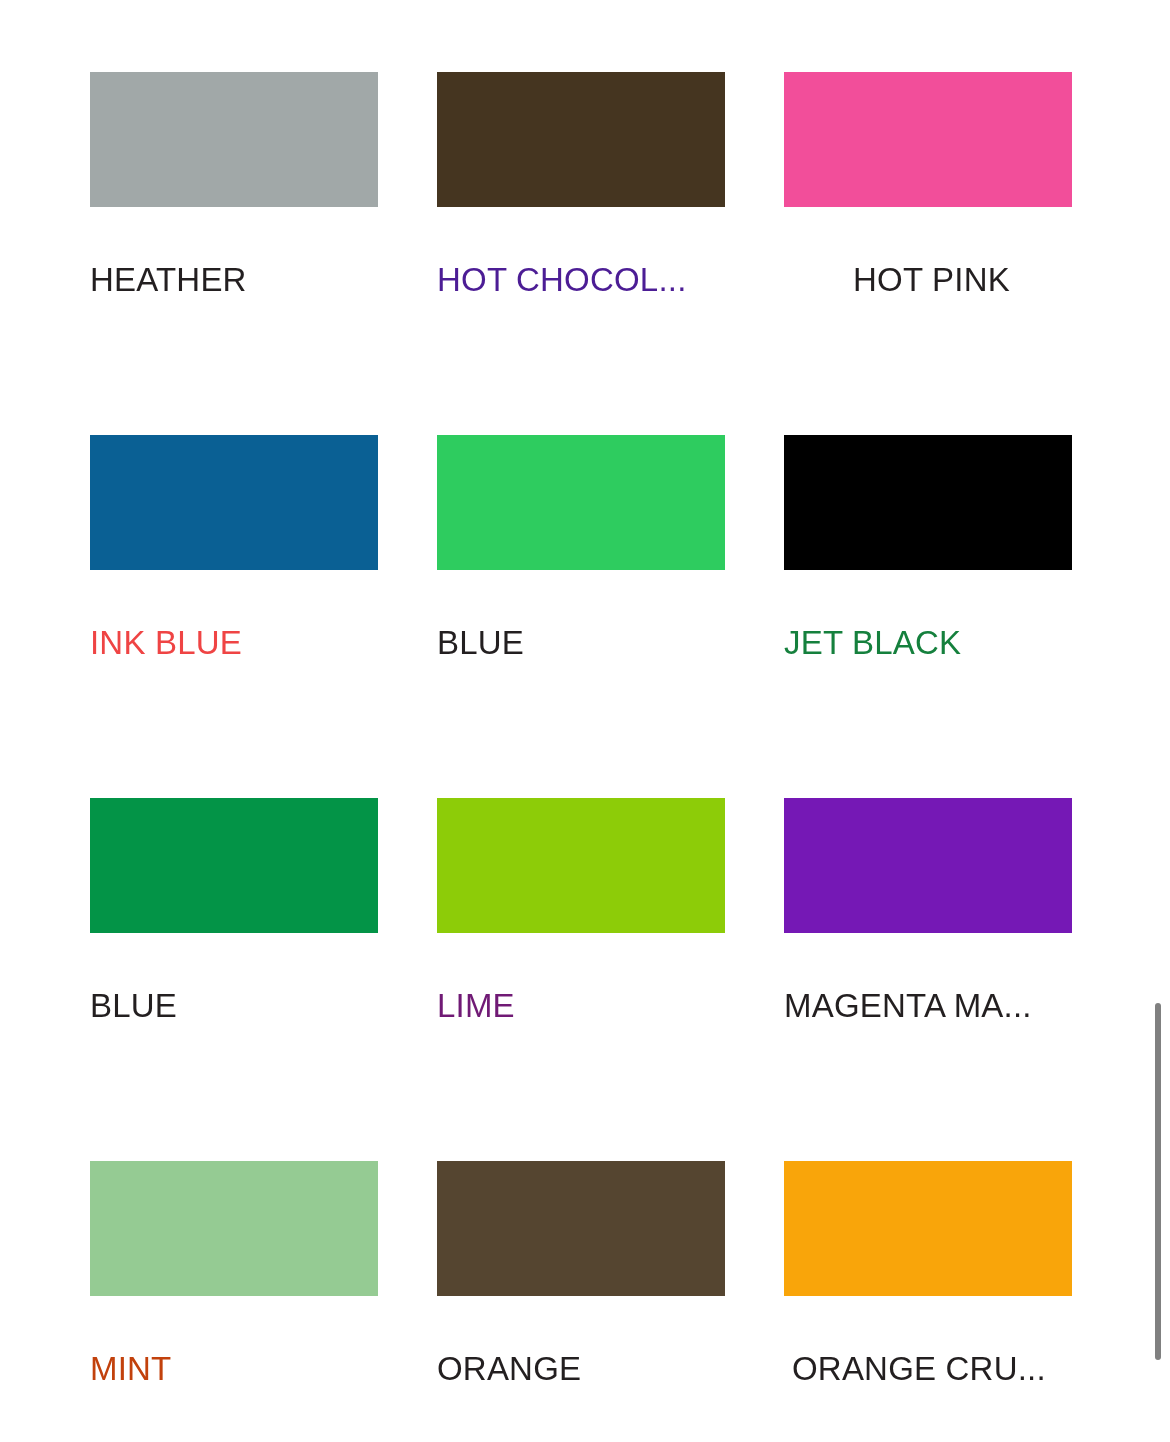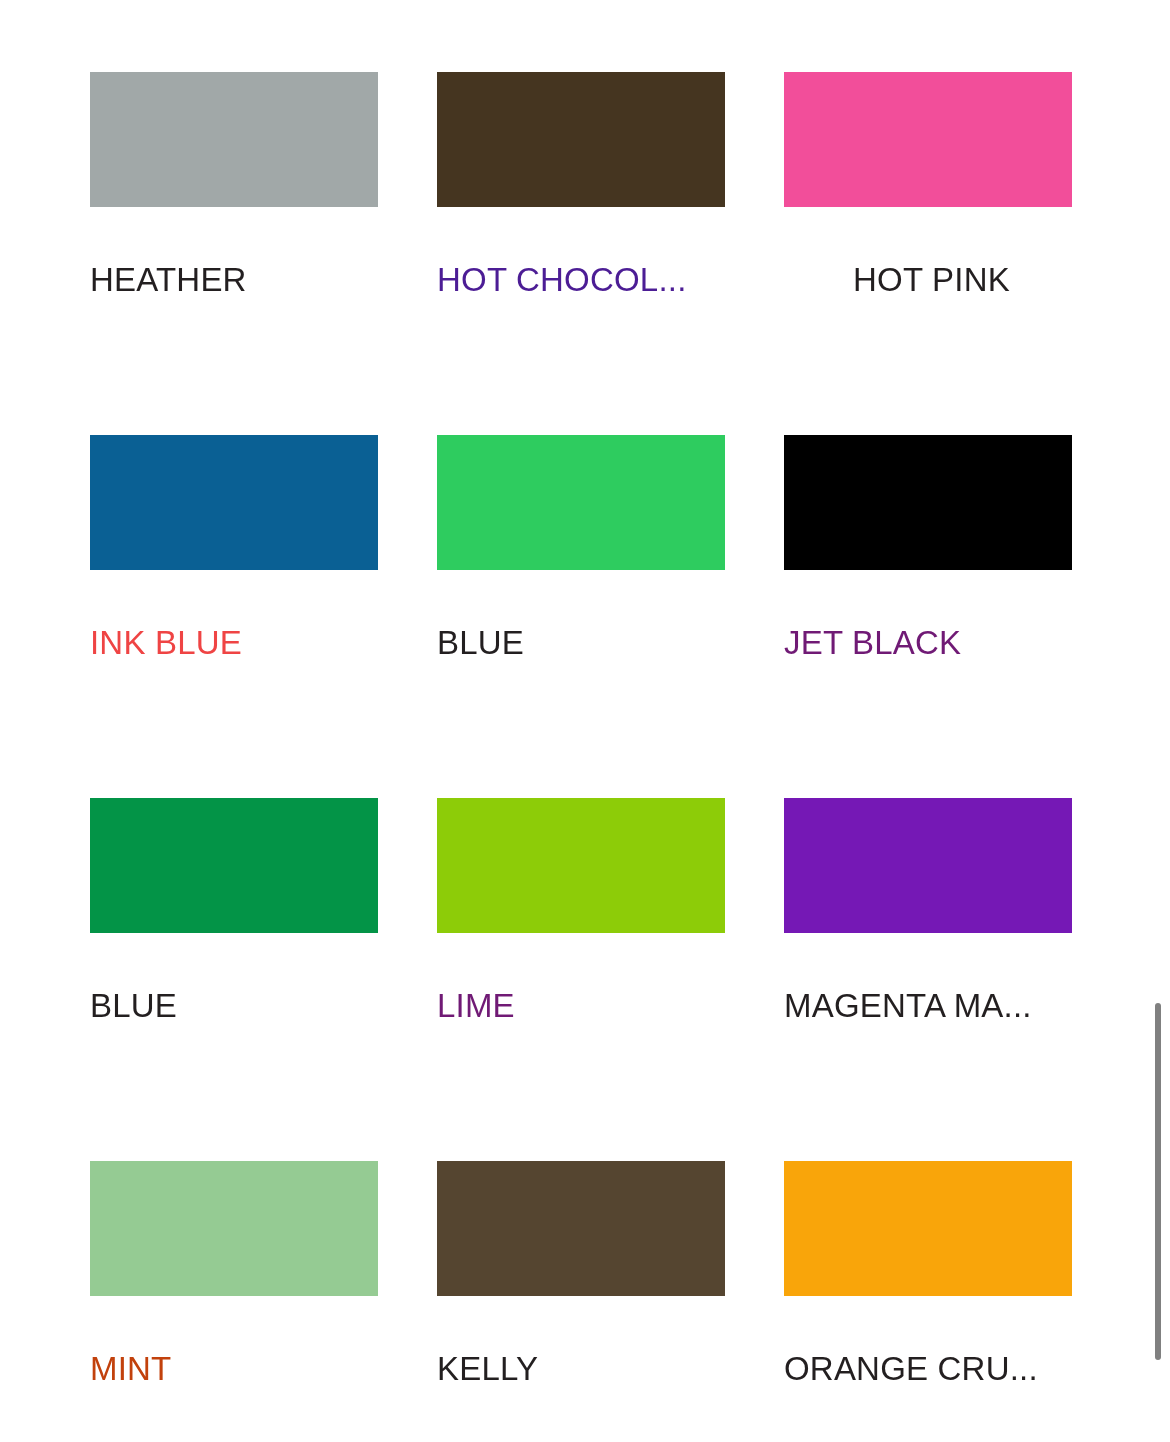--- a/index.html
+++ b/index.html
@@ -92,43 +92,43 @@
     <div class="swatch-cell">
       <div class="swatch-chip" style="background-color: rgb(10, 96, 148);"></div>
       <div class="swatch-label" style="color: #ef4444;">INK BLUE</div>
     </div>
     <div class="swatch-cell">
       <div class="swatch-chip" style="background-color: rgb(46, 204, 95);"></div>
       <div class="swatch-label" style="color: rgb(35, 31, 32);">BLUE</div>
     </div>
     <div class="swatch-cell">
       <div class="swatch-chip" style="background-color: rgb(0, 0, 0);"></div>
-      <div class="swatch-label" style="color: #701a75;">JET BLACK</div>
+      <div class="swatch-label" style="color: #15803d;">JET BLACK</div>
     </div>
     <div class="swatch-cell">
       <div class="swatch-chip" style="background-color: rgb(3, 148, 71);"></div>
       <div class="swatch-label" style="color: rgb(35, 31, 32);">BLUE</div>
     </div>
     <div class="swatch-cell">
       <div class="swatch-chip" style="background-color: rgb(141, 204, 8);"></div>
       <div class="swatch-label" style="color: #701a75;">LIME</div>
     </div>
     <div class="swatch-cell">
       <div class="swatch-chip" style="background-color: rgb(117, 24, 181);"></div>
       <div class="swatch-label" style="color: rgb(35, 31, 32);">MAGENTA MA...</div>
     </div>
     <div class="swatch-cell">
       <div class="swatch-chip" style="background-color: rgb(149, 203, 147);"></div>
       <div class="swatch-label" style="color: #c2410c;">MINT</div>
     </div>
     <div class="swatch-cell">
       <div class="swatch-chip" style="background-color: rgb(85, 69, 48);"></div>
-      <div class="swatch-label" style="color: rgb(35, 31, 32);">KELLY</div>
+      <div class="swatch-label" style="color: rgb(35, 31, 32);">ORANGE</div>
     </div>
     <div class="swatch-cell">
       <div class="swatch-chip" style="background-color: rgb(249, 165, 10);"></div>
-      <div class="swatch-label" style="color: rgb(35, 31, 32);">ORANGE CRU...</div>
+      <div class="swatch-label" style="color: rgb(35, 31, 32); margin-left: 8px;">ORANGE CRU...</div>
     </div>
   </div>
 
 <div id="page-scrollbar">
   <div id="page-scrollbar-thumb" style="background: rgb(128, 128, 128);"></div>
 </div>
 
 </body></html>

